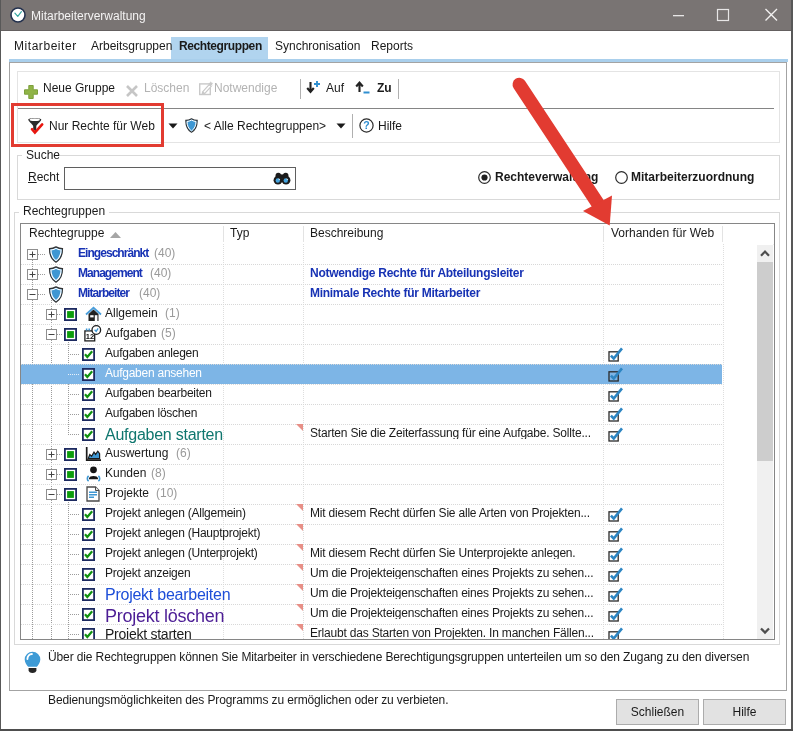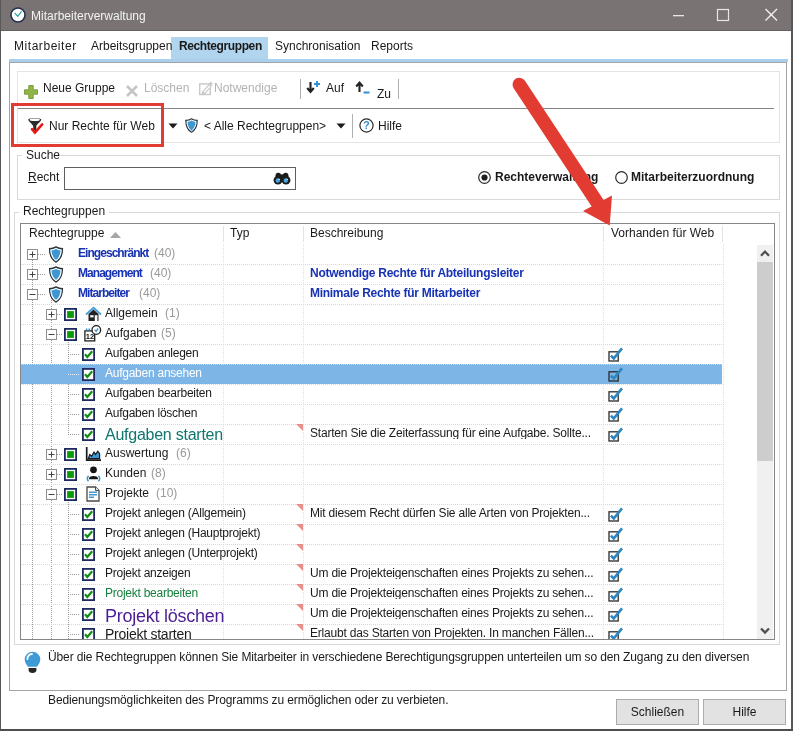--- a/index.html
+++ b/index.html
@@ -49,21 +49,21 @@
 <div class="a" style="left:300px;top:79px;width:1px;height:20px;background:#b0b0b0;"></div>
 <svg style="left:306px;top:81px" width="16" height="17" viewBox="0 0 16 17">
 <path d="M4.5 1 v9 M1.2 7 L4.5 10.8 L7.8 7" fill="none" stroke="#222" stroke-width="2.1"></path>
 <path d="M11 0 v6 M8 3 h6" stroke="#2f8fd0" stroke-width="1.9"></path>
 </svg>
 <div class="txt" style="left:326px;top:82px;">Auf</div>
 <svg style="left:355px;top:81px" width="17" height="17" viewBox="0 0 17 17">
 <path d="M4.5 11 v-9 M1.2 5.5 L4.5 1.6 L7.8 5.5" fill="none" stroke="#222" stroke-width="2.1"></path>
 <path d="M8.5 11.5 h6" stroke="#2f8fd0" stroke-width="2"></path>
 </svg>
-<div class="txt" style="left:377px;top:88px;">Zu</div>
+<div class="txt" style="left:377px;top:82px;font-weight:bold;">Zu</div>
 <div class="a" style="left:398px;top:79px;width:1px;height:20px;background:#b0b0b0;"></div>
 <svg style="left:27px;top:117px" width="20" height="18" viewBox="0 0 20 18">
 <path d="M1.2 2.6 C1.2 0.8 14.3 0.8 14.3 2.6 C14.3 4 10 7.5 9.3 9 L9.3 14.5 L6.2 12.5 L6.2 9 C5.5 7.5 1.2 4 1.2 2.6 z" fill="#2b2b2b"></path>
 <ellipse cx="7.75" cy="2.7" rx="5.2" ry="1.25" fill="#fff"></ellipse>
 <path d="M5 12.2 L7.9 15.6 L15.2 7.4" fill="none" stroke="#e8150e" stroke-width="2.6" stroke-linecap="round"></path>
 </svg>
 <div class="txt" style="left:49px;top:120px;">Nur Rechte für Web</div>
 <svg style="left:168px;top:123px" width="10" height="6" viewBox="0 0 10 6">
 <path d="M0.5 0.5 h9 L5 5.5 z" fill="#1a1a1a"></path>
   </svg>
@@ -354,20 +354,21 @@
 <svg style="left:587px;top:283px" width="16" height="15" viewBox="0 0 16 15">
 <rect x="1" y="4.8" width="9.2" height="9.2" fill="none" stroke="#2a2a2a" stroke-width="1.3"></rect>
 <path d="M2.9 8.7 L5.7 11.5 L14.0 1.4" fill="none" stroke="#2e86c3" stroke-width="2.6"></path>
 </svg>
 <div class="a" style="left:47px;top:310px;width:11px;height:1px;background-image:repeating-linear-gradient(to right,#9b9b9b 0 1px,transparent 1px 2px);"></div>
 <svg style="left:61px;top:303.5px" width="13" height="13" viewBox="0 0 13 13">
 <rect x="0.9" y="0.9" width="11.2" height="11.2" fill="#fff" stroke="#1c2a60" stroke-width="1.8"></rect>
 <path d="M3 6.3 L5.3 9 L10.2 3.2" fill="none" stroke="#119111" stroke-width="2.2"></path>
 </svg>
 <div class="txt" style="left:84px;top:303px;font-size:12px;letter-spacing:-0.25px;color:#1a1a1a;">Projekt anlegen (Unterprojekt)</div>
+<div class="txt" style="left:289px;top:303px;font-size:12px;letter-spacing:-0.2px;width:292px;overflow:hidden;">Mit diesem Recht dürfen Sie Unterprojekte anlegen.</div>
 <svg style="left:275px;top:300px" width="7" height="7" viewBox="0 0 7 7">
 <path d="M0 0 L7 0 L7 7 z" fill="#e78f86"></path>
     </svg>
 <svg style="left:587px;top:303px" width="16" height="15" viewBox="0 0 16 15">
 <rect x="1" y="4.8" width="9.2" height="9.2" fill="none" stroke="#2a2a2a" stroke-width="1.3"></rect>
 <path d="M2.9 8.7 L5.7 11.5 L14.0 1.4" fill="none" stroke="#2e86c3" stroke-width="2.6"></path>
 </svg>
 <div class="a" style="left:47px;top:330px;width:11px;height:1px;background-image:repeating-linear-gradient(to right,#9b9b9b 0 1px,transparent 1px 2px);"></div>
 <svg style="left:61px;top:323.5px" width="13" height="13" viewBox="0 0 13 13">
 <rect x="0.9" y="0.9" width="11.2" height="11.2" fill="#fff" stroke="#1c2a60" stroke-width="1.8"></rect>
@@ -380,21 +381,21 @@
     </svg>
 <svg style="left:587px;top:323px" width="16" height="15" viewBox="0 0 16 15">
 <rect x="1" y="4.8" width="9.2" height="9.2" fill="none" stroke="#2a2a2a" stroke-width="1.3"></rect>
 <path d="M2.9 8.7 L5.7 11.5 L14.0 1.4" fill="none" stroke="#2e86c3" stroke-width="2.6"></path>
 </svg>
 <div class="a" style="left:47px;top:350px;width:11px;height:1px;background-image:repeating-linear-gradient(to right,#9b9b9b 0 1px,transparent 1px 2px);"></div>
 <svg style="left:61px;top:343.5px" width="13" height="13" viewBox="0 0 13 13">
 <rect x="0.9" y="0.9" width="11.2" height="11.2" fill="#fff" stroke="#1c2a60" stroke-width="1.8"></rect>
 <path d="M3 6.3 L5.3 9 L10.2 3.2" fill="none" stroke="#119111" stroke-width="2.2"></path>
 </svg>
-<div class="txt" style="left:84px;top:343px;font-size:12px;letter-spacing:-0.25px;color:#15803d;">Projekt bearbeiten</div>
+<div class="txt" style="left:84px;top:343px;font-size:16px;letter-spacing:-0.25px;color:#1d4ed8;">Projekt bearbeiten</div>
 <div class="txt" style="left:289px;top:343px;font-size:12px;letter-spacing:-0.2px;width:292px;overflow:hidden;">Um die Projekteigenschaften eines Projekts zu sehen...</div>
 <svg style="left:275px;top:340px" width="7" height="7" viewBox="0 0 7 7">
 <path d="M0 0 L7 0 L7 7 z" fill="#e78f86"></path>
     </svg>
 <svg style="left:587px;top:343px" width="16" height="15" viewBox="0 0 16 15">
 <rect x="1" y="4.8" width="9.2" height="9.2" fill="none" stroke="#2a2a2a" stroke-width="1.3"></rect>
 <path d="M2.9 8.7 L5.7 11.5 L14.0 1.4" fill="none" stroke="#2e86c3" stroke-width="2.6"></path>
 </svg>
 <div class="a" style="left:47px;top:370px;width:11px;height:1px;background-image:repeating-linear-gradient(to right,#9b9b9b 0 1px,transparent 1px 2px);"></div>
 <svg style="left:61px;top:363.5px" width="13" height="13" viewBox="0 0 13 13">

